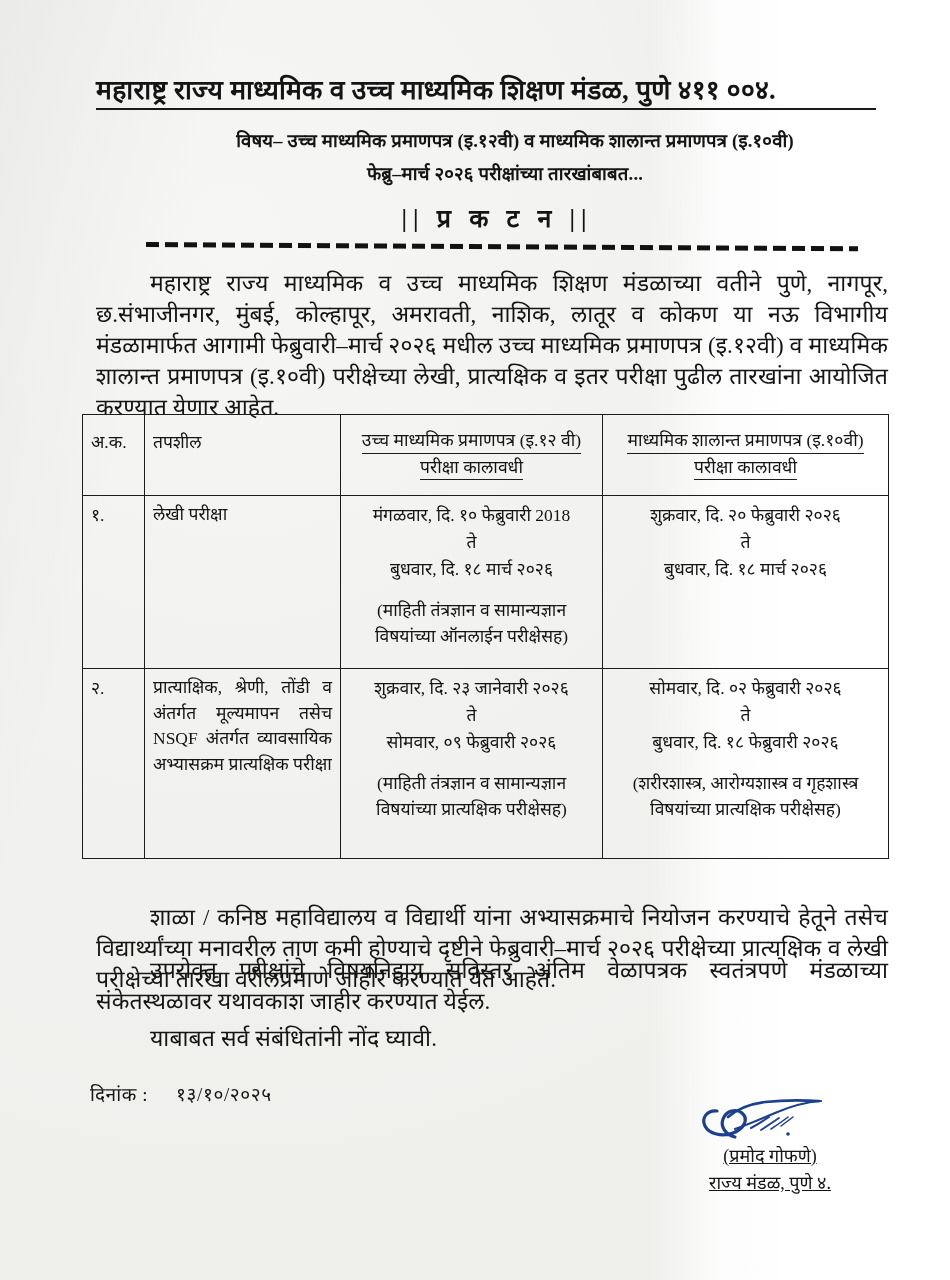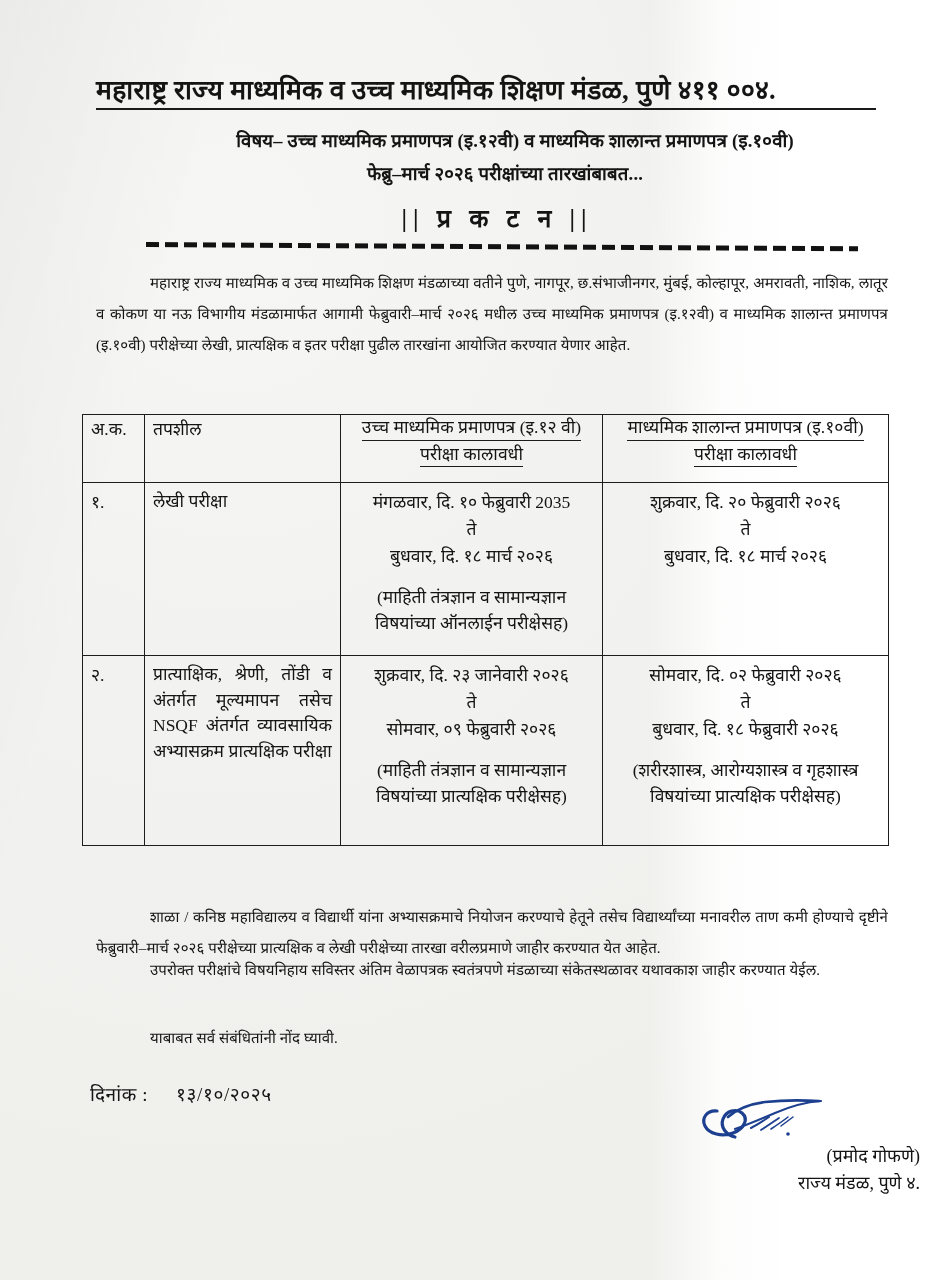--- a/index.html
+++ b/index.html
@@ -93,21 +93,21 @@
         to right,
         #121212 0px, #121212 13px,
         rgba(0,0,0,0) 13px, rgba(0,0,0,0) 19px);
     transform: rotate(0.35deg);
     transform-origin: left center;
   }
 
   
   .para {
     position: absolute;
-    font-size: 15px;
+    font-size: 23px;
     line-height: 31px;
     text-align: justify;
     text-justify: inter-word;
     letter-spacing: 0.1px;
   }
   .para .indent { display: inline-block; width: 54px; }
 
   .para-intro {
     left: 96px;
     top: 268px;
@@ -148,21 +148,21 @@
     vertical-align: top;
     padding: 6px 8px 8px 8px;
     font-weight: 400;
   }
   .col-sr   { width: 62px; }
   .col-desc { width: 196px; }
   .col-hsc  { width: 262px; }
   .col-ssc  { width: 286px; }
 
   .sched-table thead th {
-    padding-top: 1px;
+    padding-top: 14px;
     padding-bottom: 10px;
     height: 56px;
     font-family: Liberation Serif, serif;
   }
   .th-sr, .th-desc {
     text-align: left;
     font-weight: 700;
   }
   .th-center {
     text-align: center;
@@ -200,23 +200,24 @@
     font-size: 19px;
     letter-spacing: 0.6px;
   }
   .date-line .lbl { margin-right: 28px; }
 
   .sign-block {
     position: absolute;
     left: 620px;
     top: 1095px;
     width: 300px;
-    text-align: right;
+    text-align: center;
     font-size: 18px;
     line-height: 27px;
+    text-decoration: underline;
   }
   .signature {
     display: block;
     height: 52px;
     margin-bottom: -4px;
   }
   .signature svg { display: block; margin: 0 auto; }
   .sign-name { font-weight: 400; }
   .sign-desig { font-weight: 400; }
   .sign-office { font-weight: 400; }
@@ -260,21 +261,21 @@
             <span class="u">माध्यमिक शालान्त प्रमाणपत्र (इ.१०वी)</span><br>
             <span class="u line2">परीक्षा कालावधी</span>
           </th>
         </tr>
       </thead>
       <tbody>
         <tr class="row-1">
           <td class="cell-sr">१.</td>
           <td class="cell-desc">लेखी परीक्षा</td>
           <td class="cell-date">
-            <span>मंगळवार, दि. १० फेब्रुवारी 2035</span><br>
+            <span>मंगळवार, दि. १० फेब्रुवारी 2018</span><br>
             <span>ते</span><br>
             <span>बुधवार, दि. १८ मार्च २०२६</span>
             <span class="gap"></span>
             <span class="note">(माहिती तंत्रज्ञान व सामान्यज्ञान</span>
             <span class="note">विषयांच्या ऑनलाईन परीक्षेसह)</span>
           </td>
           <td class="cell-date">
             <span>शुक्रवार, दि. २० फेब्रुवारी २०२६</span><br>
             <span>ते</span><br>
             <span>बुधवार, दि. १८ मार्च २०२६</span>

